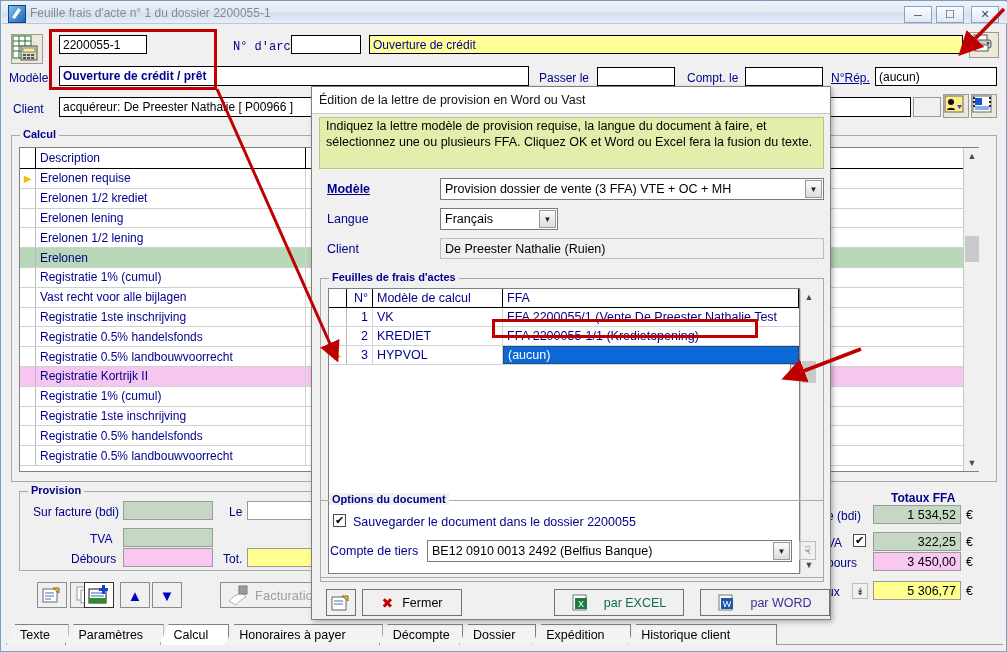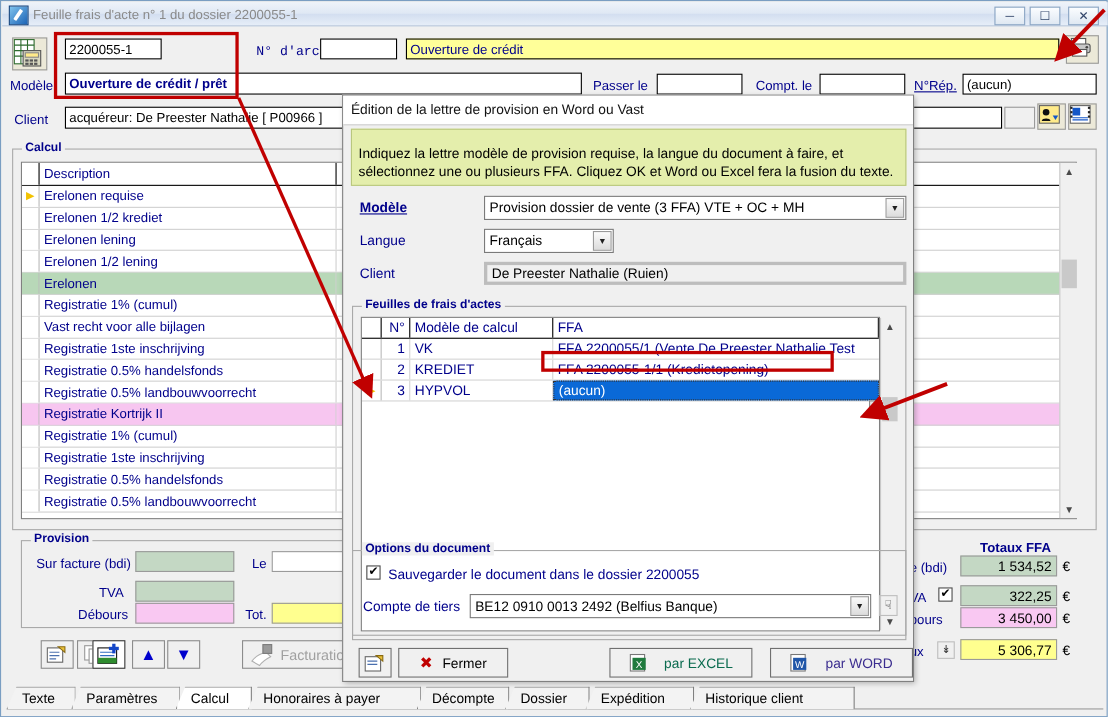--- a/index.html
+++ b/index.html
@@ -78,24 +78,24 @@
        clip-path:polygon(9px 0,100% 0,100% 100%,0 100%);}
   .tabline{position:absolute;left:0;bottom:0;width:997px;height:1px;background:#9a9a9a;}
 
   
   .dlg{position:absolute;left:310px;top:85px;width:520px;height:534px;background:#f0f0f0;
        border:1px solid #808080;box-shadow:2px 2px 5px rgba(0,0,0,.28);box-sizing:border-box;}
   .dlg .dtitle{position:absolute;left:0;top:0;width:518px;height:27px;background:#fff;
        border-bottom:1px solid #c8c8c8;box-sizing:border-box;
        display:flex;align-items:center;padding-left:7px;font-size:12.5px;color:#111;}
   .dlg .dbanner{position:absolute;left:7px;top:30px;width:505px;height:52px;background:#e4eeac;
-       border:1px solid #b9c77e;box-sizing:border-box;padding:14px 6px;font-size:12.5px;
+       border:1px solid #b9c77e;box-sizing:border-box;padding:0 6px;font-size:12.5px;
        line-height:16px;color:#000;}
   .dlbl{position:absolute;color:#00008b;font-size:12.5px;}
-  .dfld{position:absolute;background:#fff;border:3px solid #14b8a6;box-sizing:border-box;
+  .dfld{position:absolute;background:#fff;border:1px solid #14b8a6;box-sizing:border-box;
         font-size:12.5px;padding:1px 4px;display:flex;align-items:center;color:#000;}
   .dcombo{position:absolute;background:#fff;border:1px solid #7a7a7a;box-sizing:border-box;
         font-size:12.5px;display:flex;align-items:center;padding-left:4px;}
   .dcombo .arrowbox{position:absolute;right:1px;top:1px;bottom:1px;width:17px;
         background:linear-gradient(180deg,#fbfbfb,#dcdcdc);border:1px solid #9a9a9a;
         display:flex;align-items:center;justify-content:center;font-size:8px;color:#202020;box-sizing:border-box;}
 
   .ffatable{position:absolute;left:0;top:0;width:100%;height:100%;background:#fff;}
   .frow{display:flex;height:19px;border-bottom:1px solid #d4d4d4;box-sizing:border-box;}
   .fhead{display:flex;height:19px;border-bottom:1px solid #000;box-sizing:border-box;}

